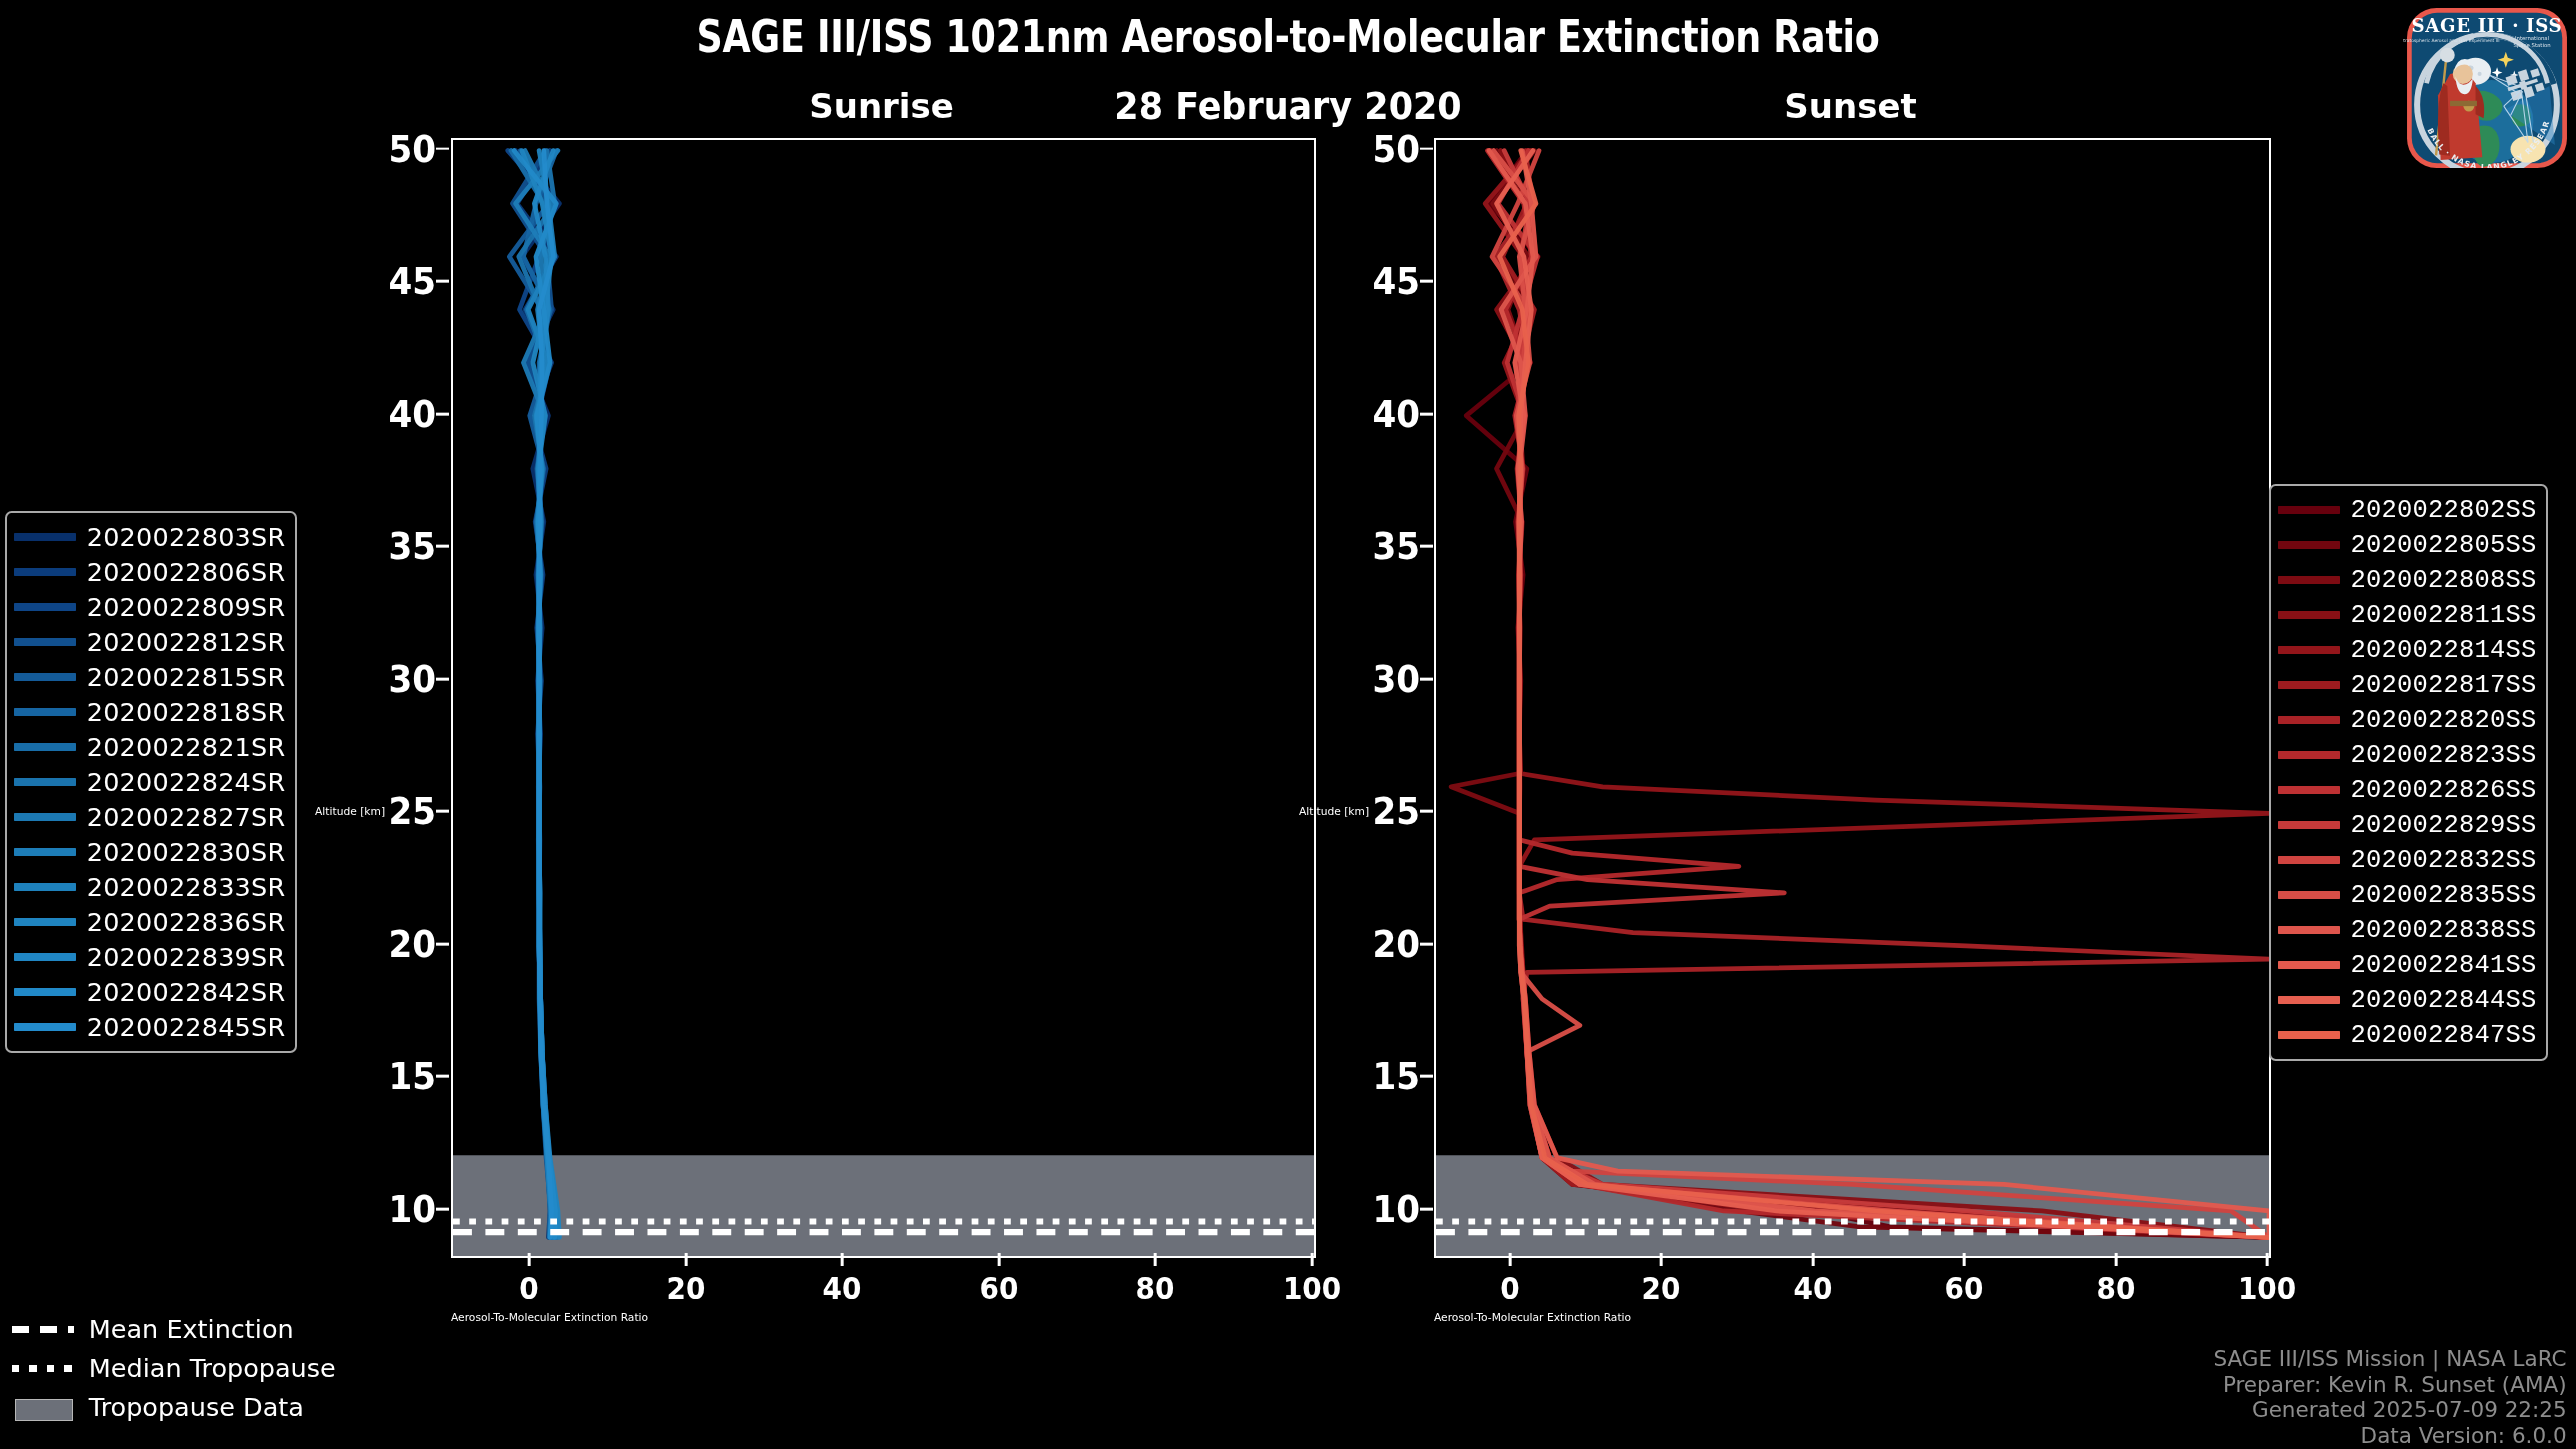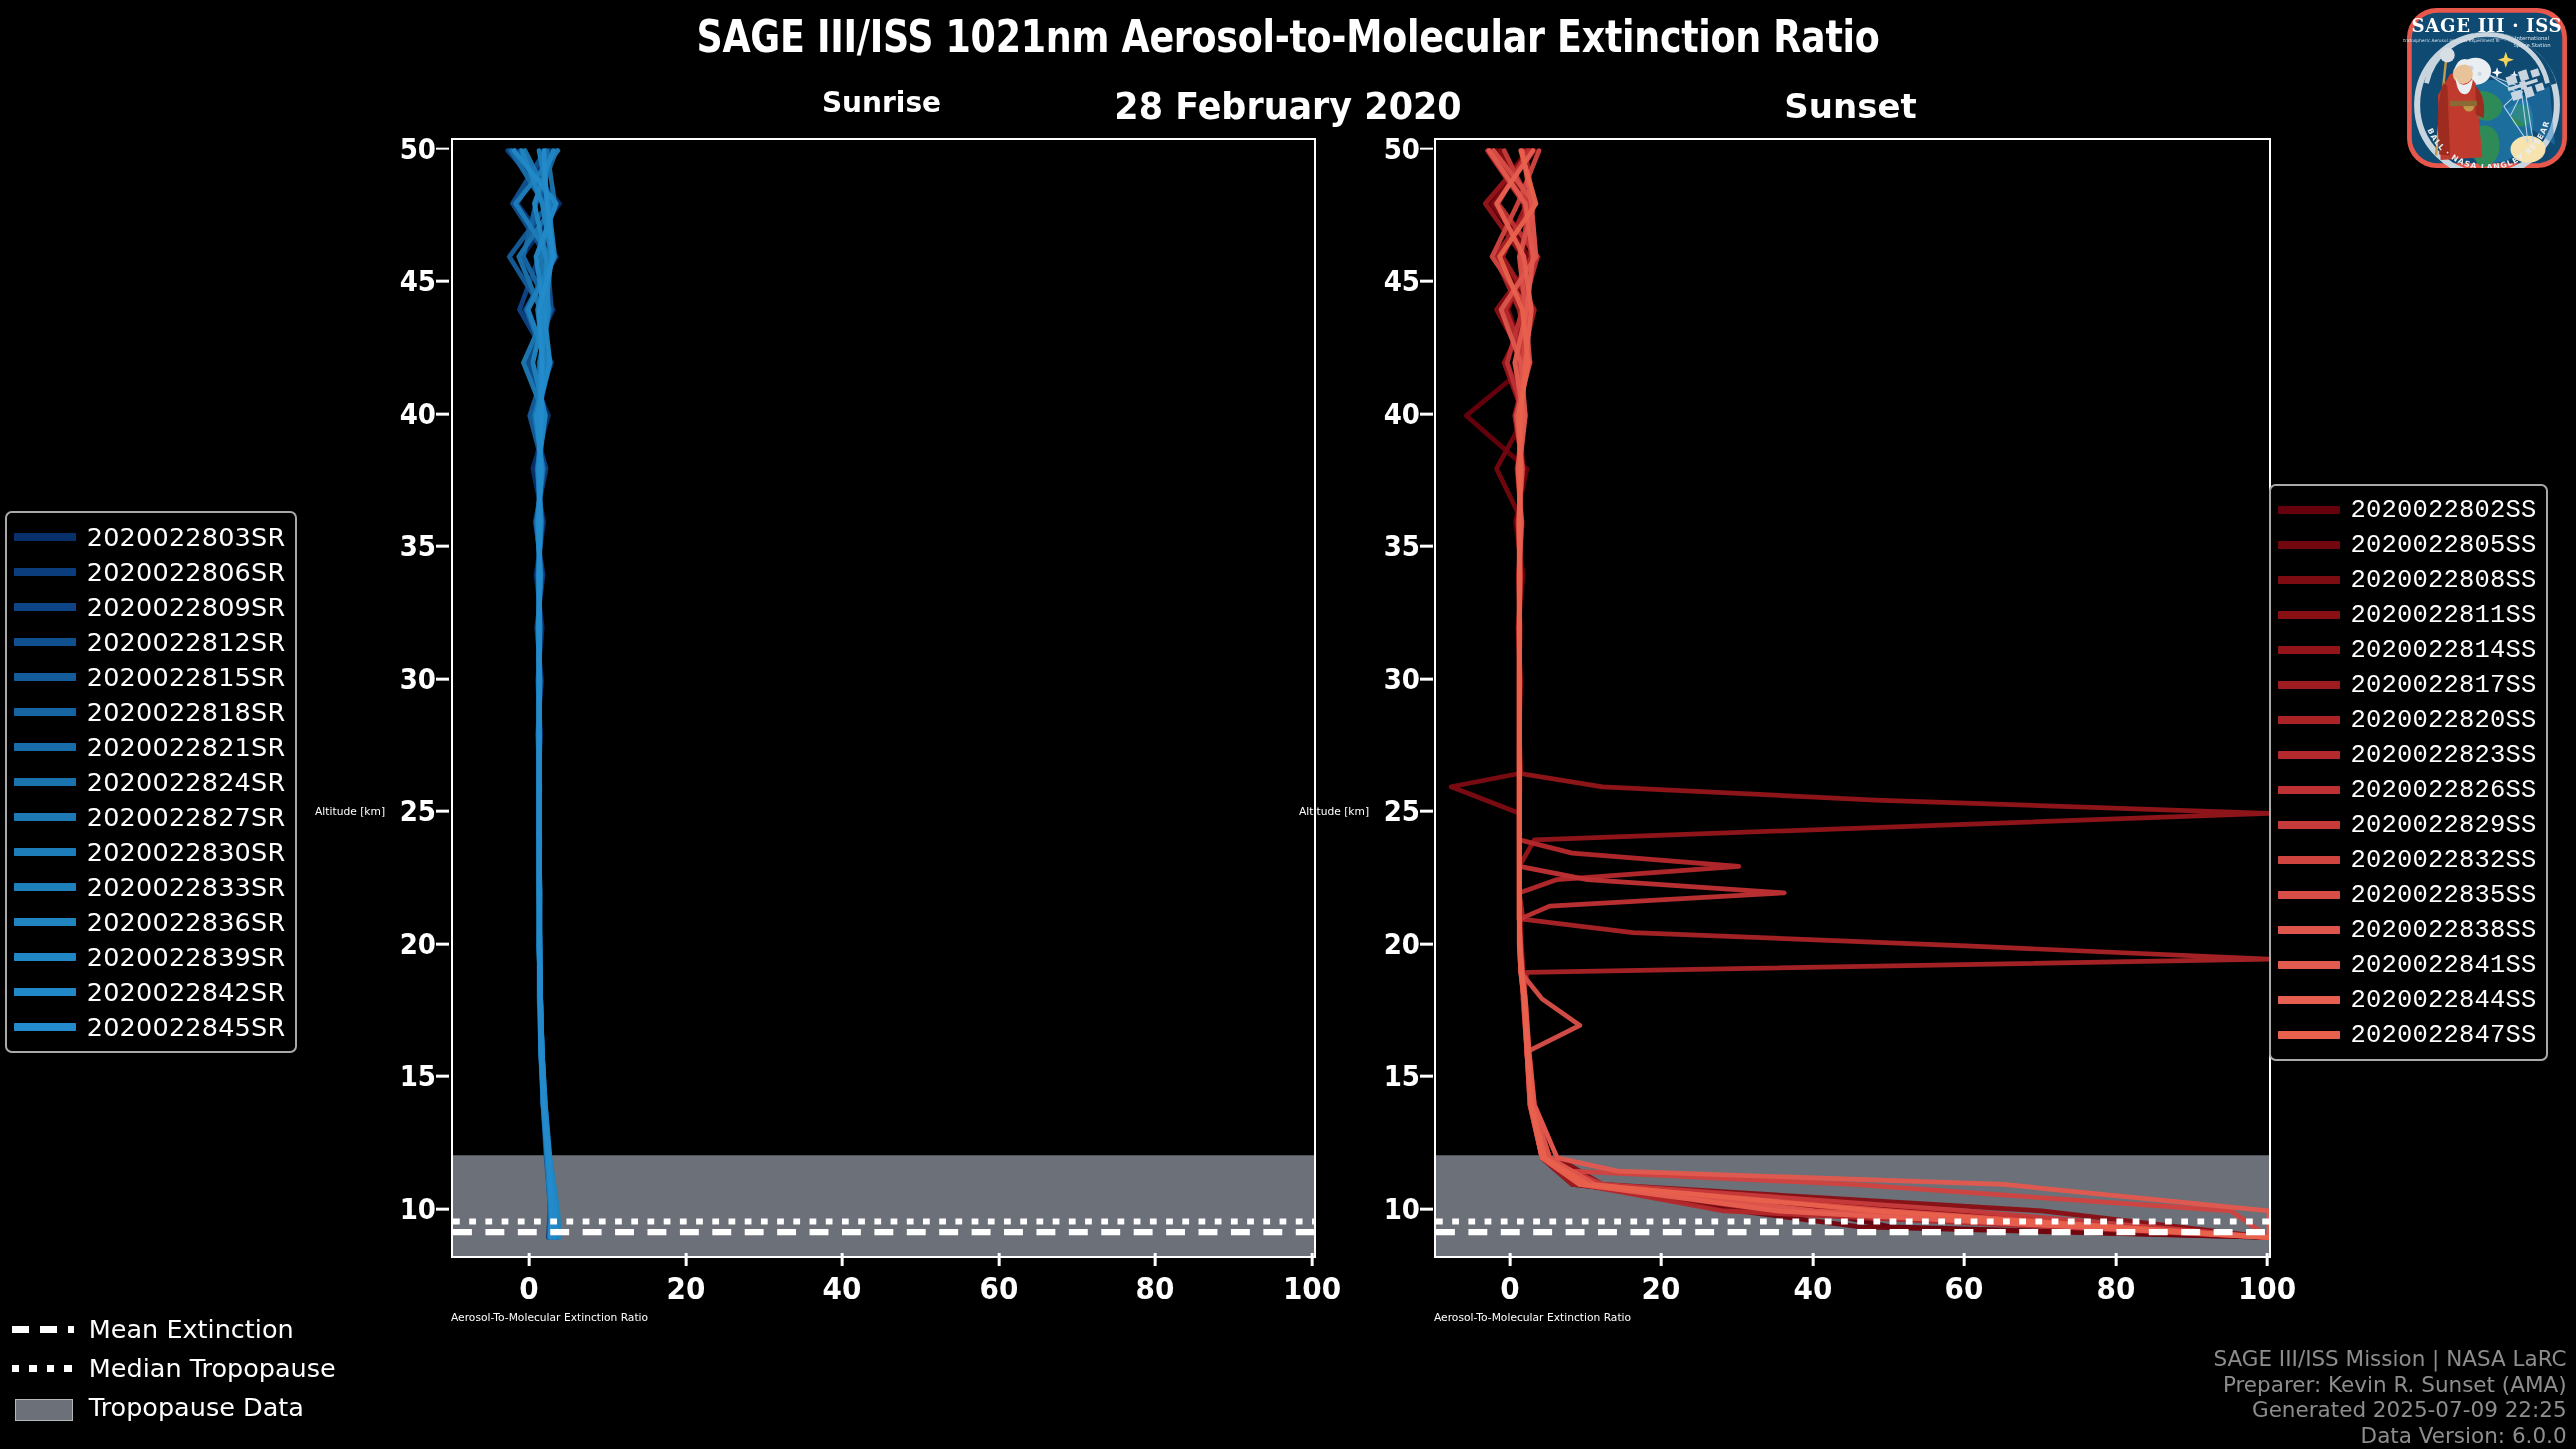--- a/index.html
+++ b/index.html
@@ -9,32 +9,32 @@
   .abs{position:absolute;}
 
   
   #main-title{left:0;top:10.7px;width:2576px;text-align:center;
     font-size:44px;font-weight:bold;letter-spacing:-0.3px;
     font-family:"DejaVu Sans Condensed","DejaVu Sans",sans-serif;
     transform:scaleX(0.92);transform-origin:center top;}
   #sub-title{left:0;top:84px;width:2576px;text-align:center;
     font-size:38px;font-weight:bold;transform:scaleX(0.92);transform-origin:center top;}
   #sunrise-label{left:451px;top:86px;width:861px;text-align:center;
-    font-size:28px;font-weight:bold;}
+    font-size:34px;font-weight:bold;}
   #sunset-label{left:1434px;top:86px;width:833px;text-align:center;
     font-size:34px;font-weight:bold;}
 
   
   .plot-frame{border:2.7px solid #fff;background:#000;overflow:hidden;}
   #plot-left{left:451px;top:138px;width:861px;height:1116px;}
   #plot-right{left:1434px;top:138px;width:833px;height:1116px;}
   .plot-svg{position:absolute;left:0;top:0;width:100%;height:100%;display:block;}
 
   
-  .ytick{position:absolute;right:0;text-align:center;font-size:29px;font-weight:bold;
+  .ytick{position:absolute;right:0;text-align:center;font-size:38px;font-weight:bold;
          font-family:"DejaVu Sans Condensed","DejaVu Sans",sans-serif;
          transform:translateY(-50%);white-space:nowrap;}
   .ytick-col{position:absolute;width:74px;}
   #ytl{left:362px;top:138px;height:1116px;}
   #ytr{left:1346px;top:138px;height:1116px;}
   .ytickmark{position:absolute;height:2.7px;width:13.4px;background:#fff;
              transform:translateY(-50%);}
   .xtick{position:absolute;text-align:center;font-size:31px;font-weight:bold;
          font-family:"DejaVu Sans Condensed","DejaVu Sans",sans-serif;
          width:107px;transform:translateX(-50%);white-space:nowrap;}

